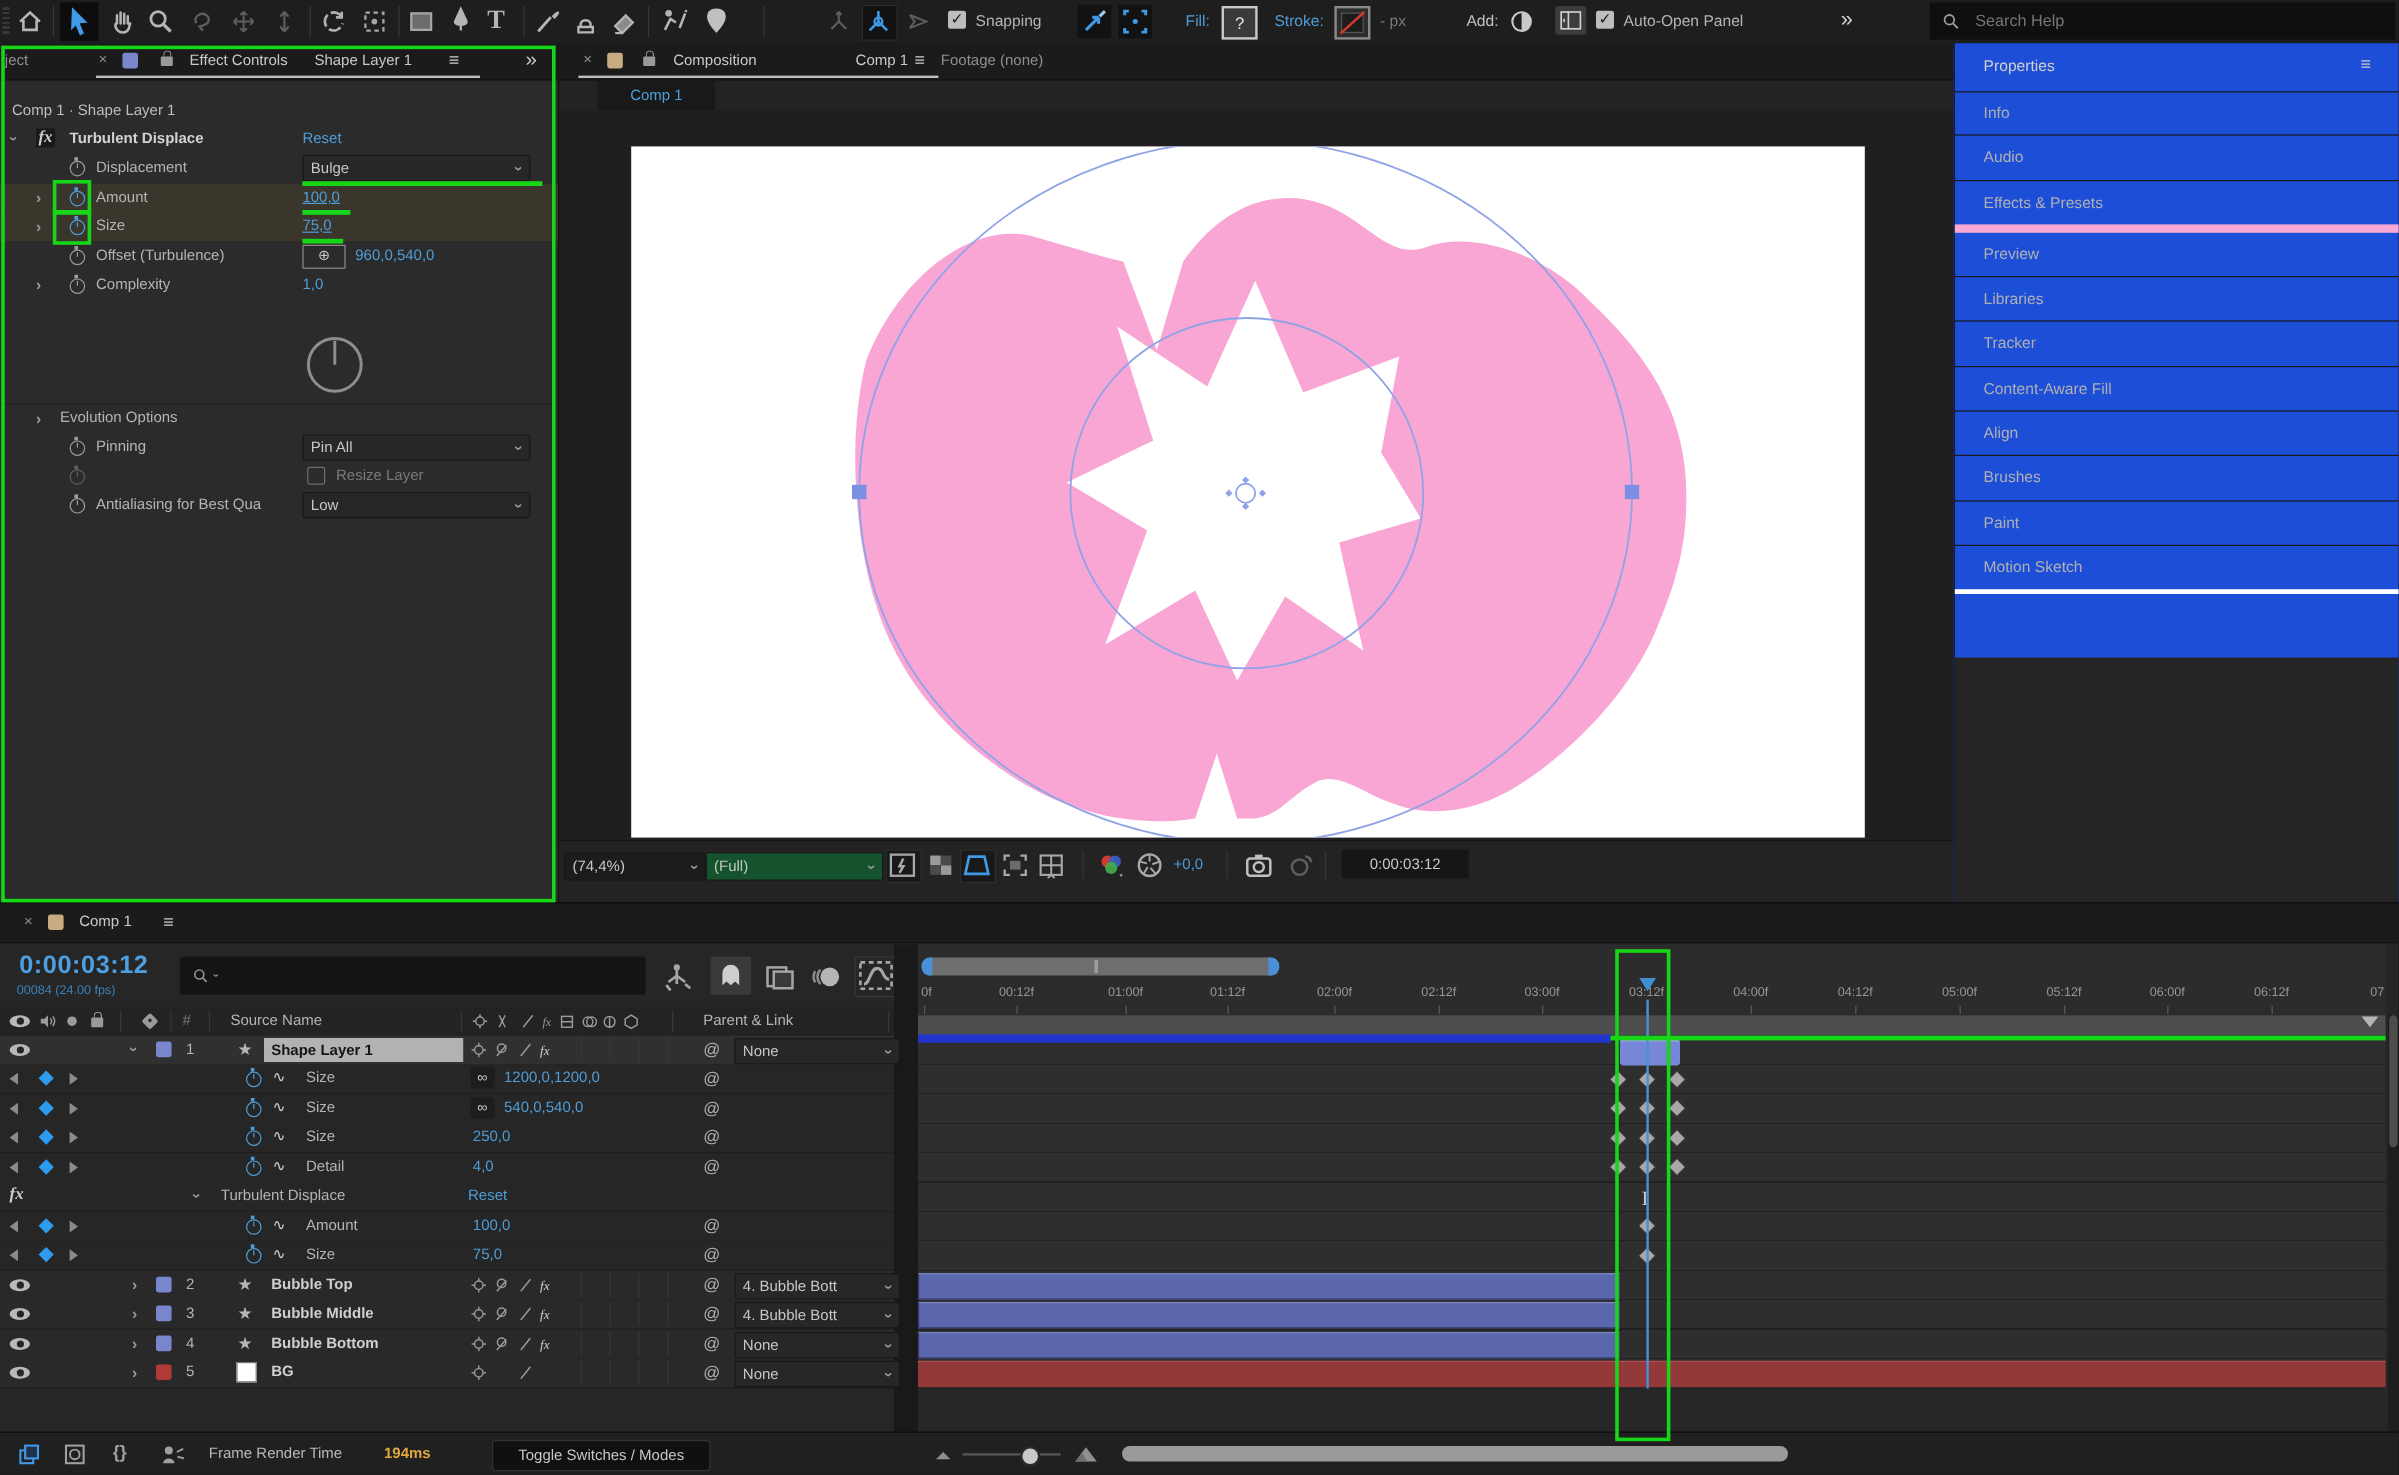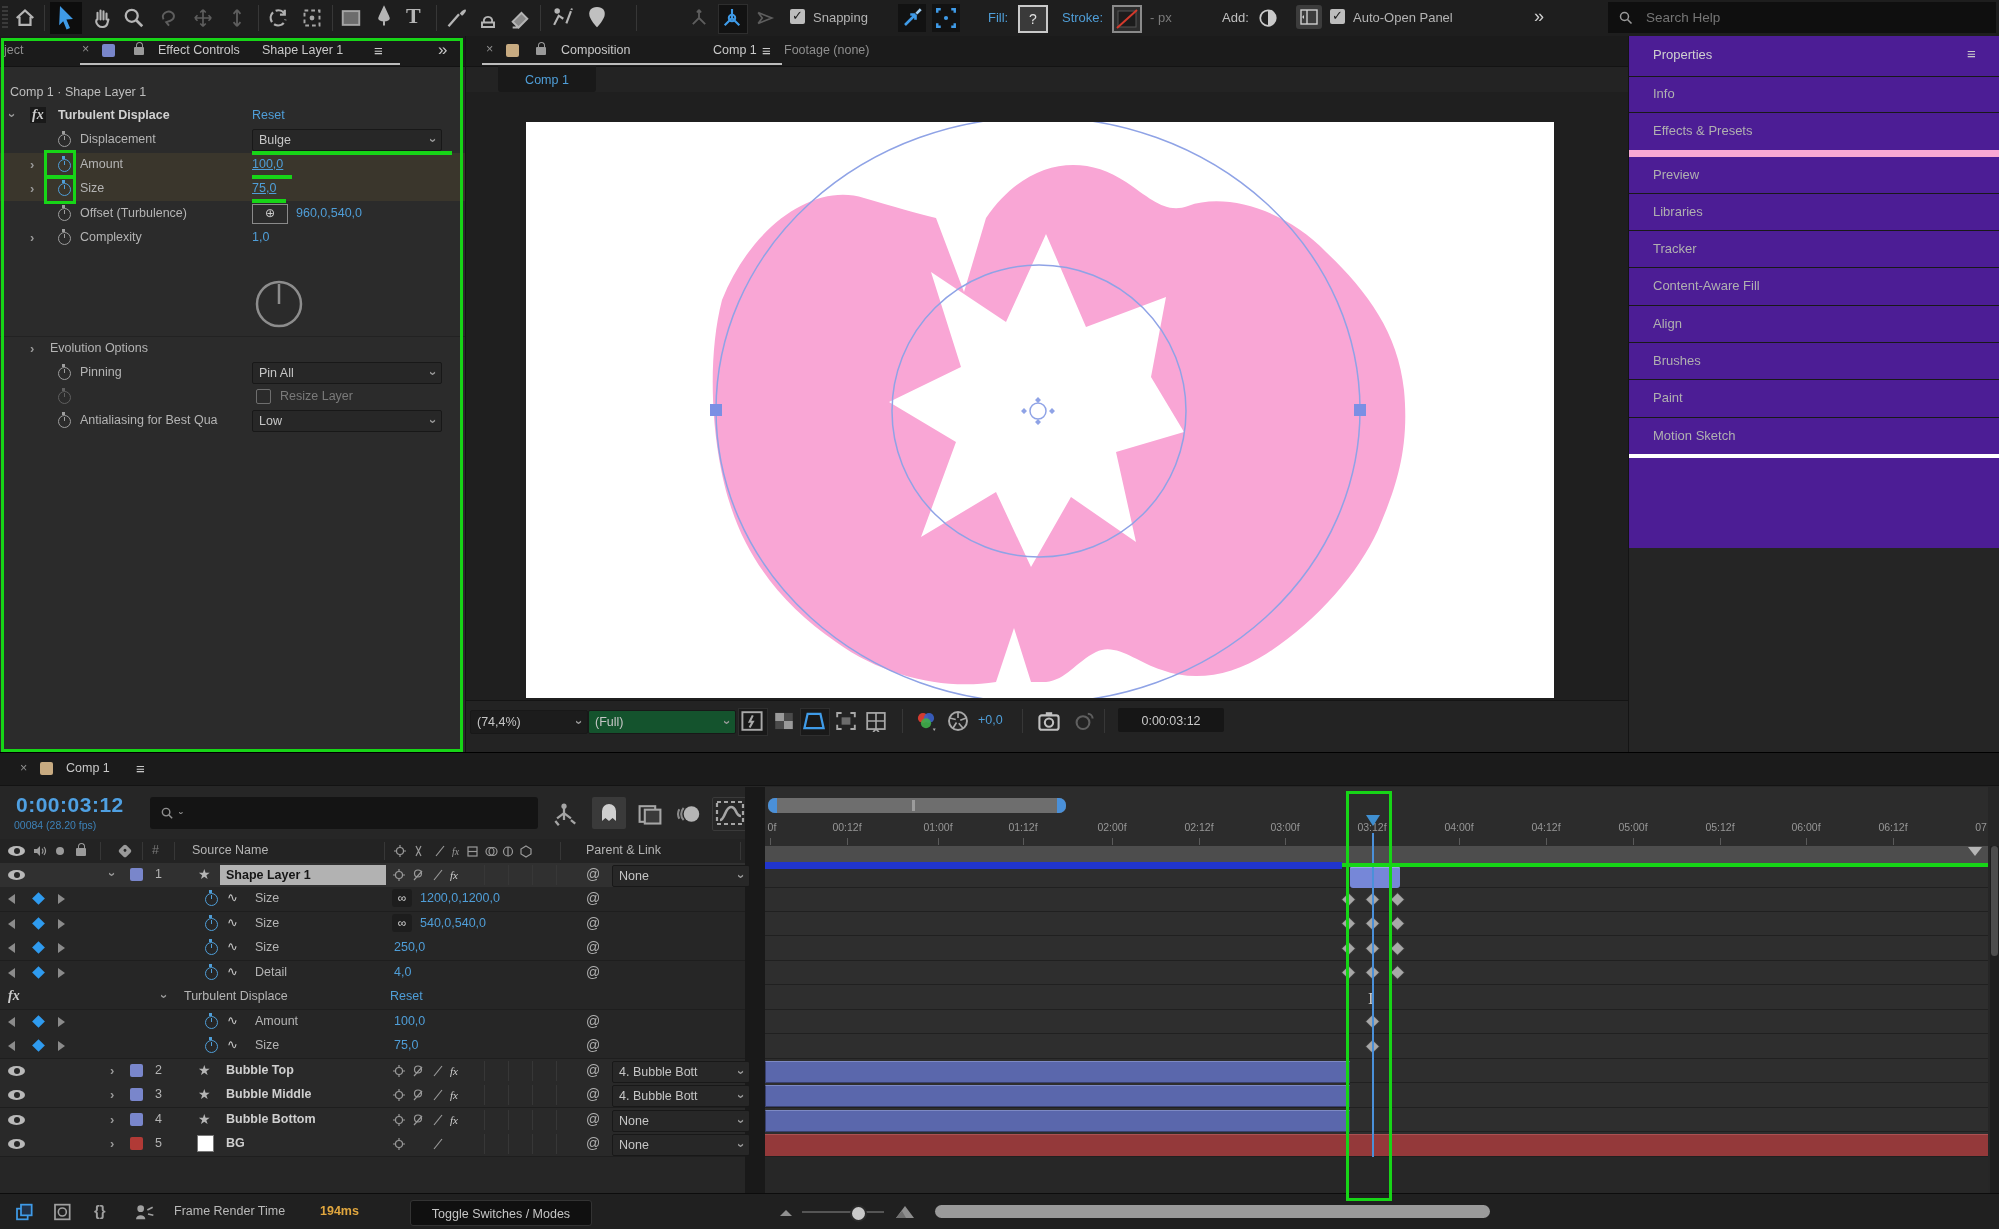--- a/index.html
+++ b/index.html
@@ -7,21 +7,21 @@
          font-family:"Liberation Sans","DejaVu Sans",sans-serif;color:#b8b8b8;}
   .a{position:absolute;}
   .t{font-size:12.5px;color:#b4b4b4;white-space:nowrap;}
   .dim{color:#7a7a7a;}
   .blue{color:#4f9ed8;}
 
   
   #toolbar{left:0;top:0;width:1999px;height:36px;background:#1e1e1e;border-bottom:1px solid #000;}
   #fxpanel{left:0;top:36px;width:465px;height:716px;background:#2b2b2b;}
   #comppanel{left:465px;top:36px;width:1163px;height:716px;background:#232323;border-left:1px solid #141414;}
-  #proppanel{left:1628px;top:36px;width:371px;height:716px;background:#4c1d95;border-left:1px solid #141414;}
+  #proppanel{left:1628px;top:36px;width:371px;height:716px;background:#1d4ed8;border-left:1px solid #141414;}
   #timeline{left:0;top:752px;width:1999px;height:477px;background:#262626;border-top:1px solid #000;}
 
   .tabbar{position:absolute;left:0;top:0;right:0;height:30px;background:#1b1b1b;border-bottom:1px solid #131313;}
   .tabtxt{font-size:12.5px;color:#c9c9c9;}
   .inactive{color:#8f8f8f;}
   .lblsq{display:inline-block;width:13px;height:13px;border-radius:2px;}
 
   
   .sw{width:11px;height:11px;border:1.5px solid #9d9d9d;border-radius:50%;position:absolute;}
   .sw::before{content:"";position:absolute;top:-4px;left:3px;width:3px;height:3px;background:inherit;background:#9d9d9d;}
@@ -449,20 +449,21 @@
     </div>
   </div>
 
   <div id="proppanel" class="a">
     <div class="a" style="left:0;top:0;width:371px;height:40px;border-bottom:1px solid #191919;">
       <span class="a t" style="left:24px;top:11px;font-size:13px;color:#d0d0d0;">Properties</span>
       <span class="a" style="left:338px;top:9px;font-size:15px;color:#c9c9c9;">≡</span>
     </div>
     <div class="a" style="left:0;top:40px;width:371px;">
       <div style="height:36.3px;line-height:36.3px;padding-left:24px;border-bottom:1px solid #191919;font-size:13px;color:#b0b0b0;">Info</div>
+      <div style="height:36.3px;line-height:36.3px;padding-left:24px;border-bottom:1px solid #191919;font-size:13px;color:#b0b0b0;">Audio</div>
       <div style="height:36.3px;line-height:36.3px;padding-left:24px;border-bottom:7px solid #f9a8d4;font-size:13px;color:#b0b0b0;">Effects &amp; Presets</div>
       <div style="height:36.3px;line-height:36.3px;padding-left:24px;border-bottom:1px solid #191919;font-size:13px;color:#b0b0b0;">Preview</div>
       <div style="height:36.3px;line-height:36.3px;padding-left:24px;border-bottom:1px solid #191919;font-size:13px;color:#b0b0b0;">Libraries</div>
       <div style="height:36.3px;line-height:36.3px;padding-left:24px;border-bottom:1px solid #191919;font-size:13px;color:#b0b0b0;">Tracker</div>
       <div style="height:36.3px;line-height:36.3px;padding-left:24px;border-bottom:1px solid #191919;font-size:13px;color:#b0b0b0;">Content-Aware Fill</div>
       <div style="height:36.3px;line-height:36.3px;padding-left:24px;border-bottom:1px solid #191919;font-size:13px;color:#b0b0b0;">Align</div>
       <div style="height:36.3px;line-height:36.3px;padding-left:24px;border-bottom:1px solid #191919;font-size:13px;color:#b0b0b0;">Brushes</div>
       <div style="height:36.3px;line-height:36.3px;padding-left:24px;border-bottom:1px solid #191919;font-size:13px;color:#b0b0b0;">Paint</div>
       <div style="height:36.3px;line-height:36.3px;padding-left:24px;border-bottom:4px solid #ffffff;font-size:13px;color:#b0b0b0;">Motion Sketch</div>
     </div>
@@ -472,21 +473,21 @@
   <div id="timeline" class="a">
 
     <div class="a" style="left:0;top:0;width:1999px;height:32px;background:#1b1b1b;border-bottom:1px solid #131313;">
       <span class="a tabtxt inactive" style="left:20px;top:8px;">×</span>
       <span class="a lblsq" style="left:40px;top:9px;background:#c8ab81;"></span>
       <span class="a tabtxt" style="left:66px;top:8px;">Comp 1</span>
       <span class="a tabtxt" style="left:136px;top:7px;font-size:15px;">≡</span>
     </div>
 
     <div class="a" style="left:16px;top:40px;font-size:21px;font-weight:bold;color:#4fa0e2;letter-spacing:.5px;">0:00:03:12</div>
-    <div class="a" style="left:14px;top:66px;font-size:10.5px;color:#3d82b8;">00084 (28.20 fps)</div>
+    <div class="a" style="left:14px;top:66px;font-size:10.5px;color:#3d82b8;">00084 (24.00 fps)</div>
     <div class="a" style="left:150px;top:44px;width:378px;height:32px;background:#141414;border-radius:3px;display:flex;align-items:center;padding-left:10px;gap:4px;">
       <svg width="15" height="15" viewBox="0 0 16 16">
           <circle cx="6.5" cy="6.5" r="4" stroke="#8f8f8f" stroke-width="1.5" fill="none"></circle>
           <path d="M9.5 9.5 L13 13" stroke="#8f8f8f" stroke-width="1.6"></path>
         </svg>
       <span class="chev down" style="font-size:9px;">›</span>
     </div>
     <div class="a" style="left:550px;top:48px;">
       <svg width="28" height="26" viewBox="0 0 16 15">
           <path d="M8 3 v4 M8 7 l-4 3 M8 7 l4 3 M8 7 v4" stroke="#a5a5a5" stroke-width="1.3" fill="none"></path>

